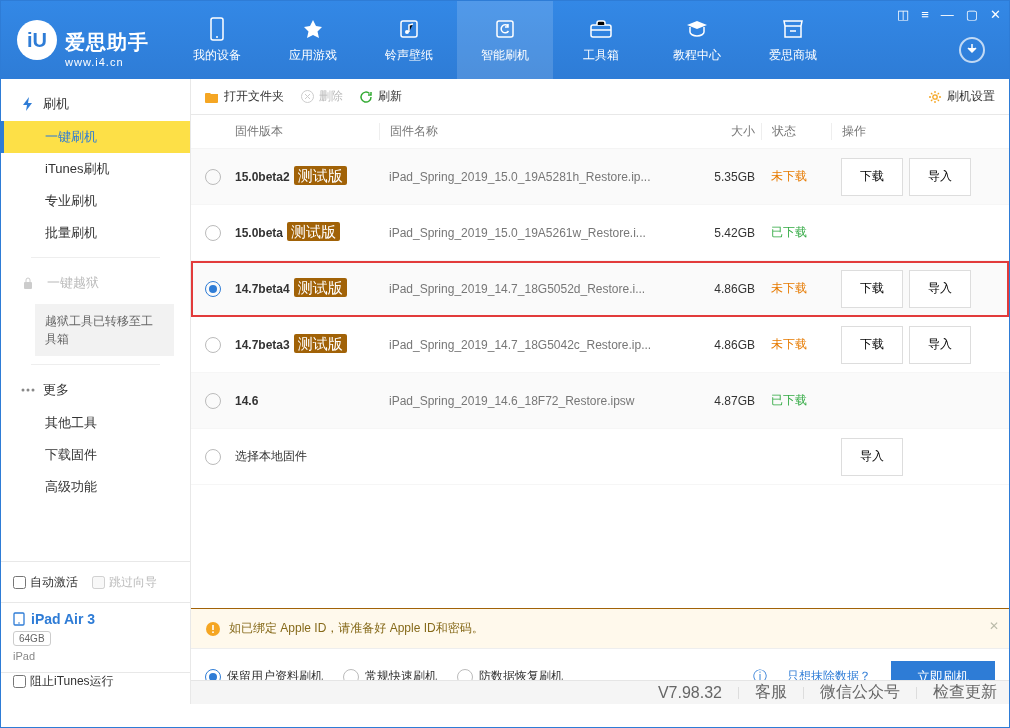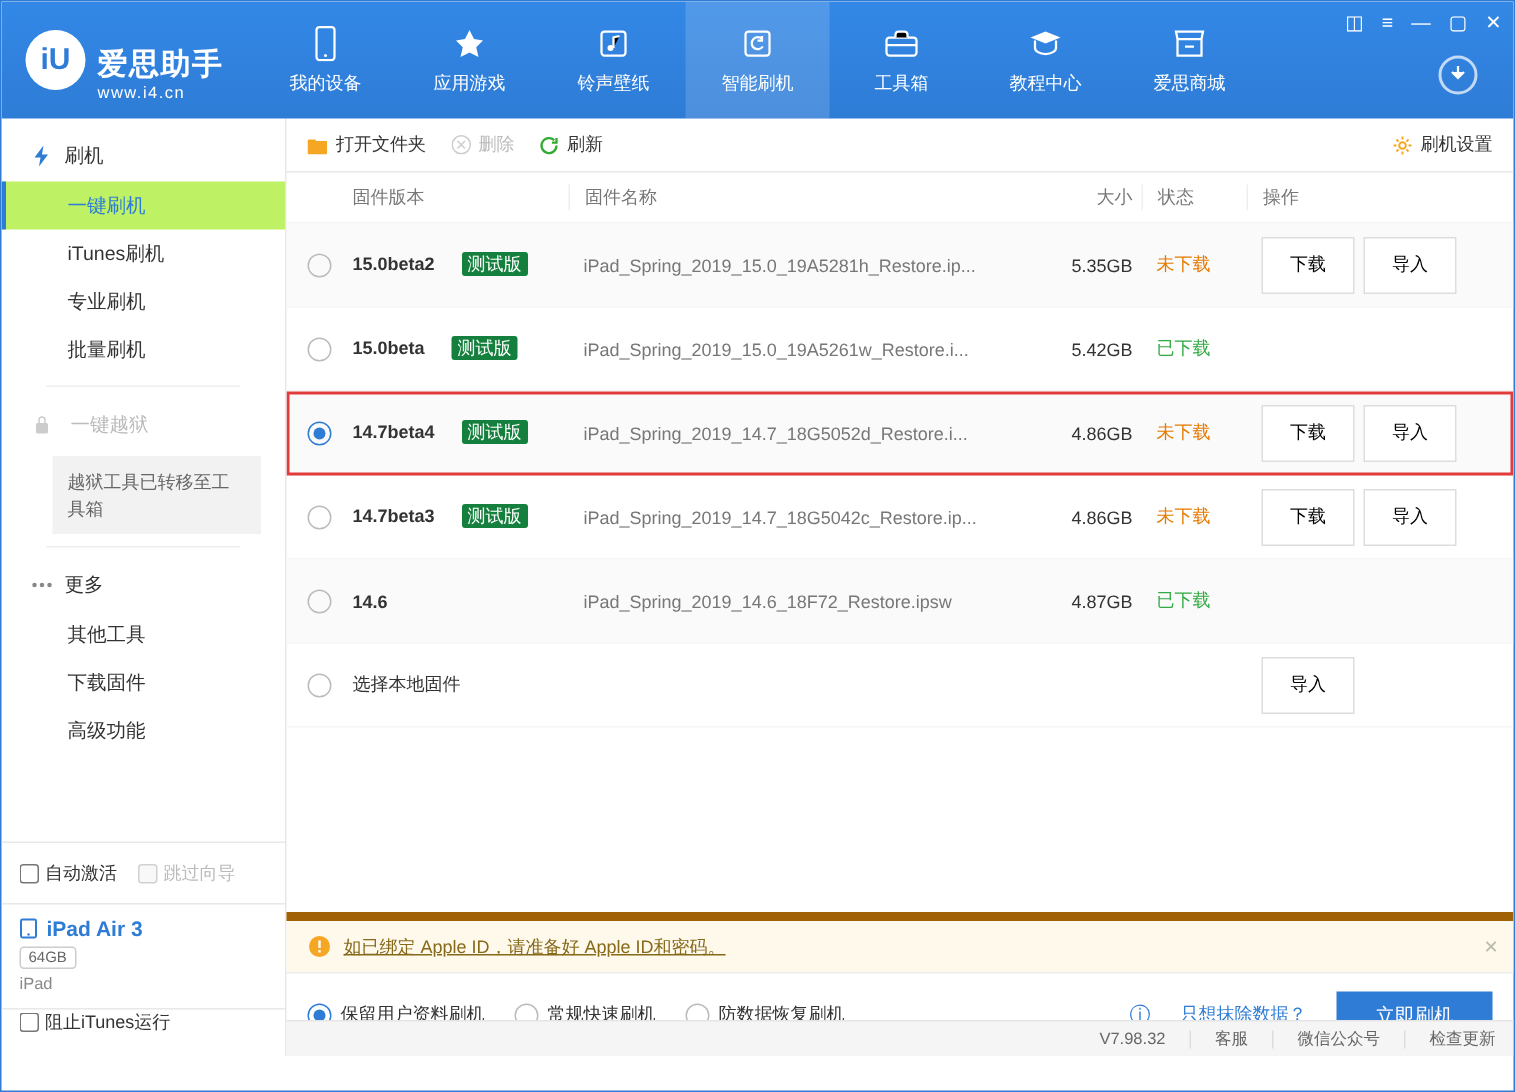--- a/index.html
+++ b/index.html
@@ -25,21 +25,21 @@
     
     .main { display: flex; height: 625px; }
 
     
     .sidebar { width: 190px; border-right: 1px solid #e8e8e8; display: flex; flex-direction: column; }
     .device-status { height: 36px; display: flex; align-items: center; justify-content: center; gap: 6px; border-bottom: 1px solid #e8e8e8; font-size: 12px; }
     .device-status .b { font-weight: bold; }
     .side-group { padding: 8px 0; }
     .side-head, .side-item { display: flex; align-items: center; gap: 8px; height: 34px; padding-left: 20px; cursor: pointer; font-size: 13px; }
     .side-sub { padding-left: 44px; height: 32px; display: flex; align-items: center; cursor: pointer; font-size: 13px; }
-    .side-sub.active { background: #bef264; color: #2e7cd6; border-left: 3px solid #2e7cd6; padding-left: 41px; }
+    .side-sub.active { background: #fde047; color: #2e7cd6; border-left: 3px solid #2e7cd6; padding-left: 41px; }
     .side-head.disabled { color: #bbb; cursor: default; gap: 12px; }
     .side-box { margin: 4px 16px 8px 34px; background: #f2f2f2; padding: 8px 10px; color: #666; font-size: 12px; line-height: 1.5; }
     .side-head .icon { width: 14px; height: 14px; display: flex; align-items: center; justify-content: center; }
     .side-sep { margin: 8px 30px; height: 1px; background: #eee; }
     .side-fill { flex: 1; }
     .side-bottom { border-top: 1px solid #e8e8e8; }
     .side-chk-row { display: flex; gap: 14px; align-items: center; height: 40px; padding: 0 12px; }
     .chk { display: flex; align-items: center; gap: 4px; cursor: pointer; }
     .chk input { cursor: pointer; }
     .chk.disabled { color: #bbb; }
@@ -67,37 +67,37 @@
     .col-ops { width: 164px; border-left: 1px solid #eee; padding-left: 10px; }
     .thead .col-name, .thead .col-status, .thead .col-ops { border-left: 1px solid #eee; }
 
     .trow { display: flex; align-items: center; height: 56px; padding: 0 14px; border-bottom: 1px solid #f6f6f6; }
     .trow:nth-child(odd) { background: #fafafa; }
     .trow .col-name, .trow .col-status, .trow .col-ops { border-left: 0; }
     .radio { width: 16px; height: 16px; border: 1px solid #bbb; border-radius: 50%; position: relative; cursor: pointer; }
     .radio.checked { border-color: #2e7cd6; }
     .radio.checked::after { content: ""; position: absolute; left: 3px; top: 3px; width: 8px; height: 8px; background: #2e7cd6; border-radius: 50%; }
     .ver { font-weight: bold; color: #333; }
-    .tag { font-size: 12px; color: #fff; background: #15803d; border-radius: 2px; padding: 1px 4px; margin-left: 18px; }
+    .tag { font-size: 15px; color: #fff; background: #a16207; border-radius: 2px; padding: 1px 4px; margin-left: 4px; }
     .fname { color: #777; }
     .st-notdown { color: #e67a00; }
     .st-down { color: #33aa44; }
     .btn-sm { display: inline-flex; align-items: center; justify-content: center; min-width: 62px; height: 38px; border: 1px solid #ddd; background: #fff; cursor: pointer; font-size: 12px; margin-right: 6px; }
     .selected-row { outline: 2px solid #e23b3b; outline-offset: -2px; }
 
-    .notice { margin: 0; background: #fff9ec; border-top: 6px solid #a16207; height: 40px; display: flex; align-items: center; padding: 0 14px; gap: 8px; color: #866a1a; position: relative; text-decoration: underline; }
+    .notice { margin: 0; background: #fff9ec; border-top: 1px solid #a16207; height: 40px; display: flex; align-items: center; padding: 0 14px; gap: 8px; color: #866a1a; position: relative; }
     .notice .close { position: absolute; right: 10px; top: 10px; color: #bba; cursor: pointer; }
     .action-row { height: 56px; border-top: 1px solid #eee; display: flex; align-items: center; padding: 0 14px; gap: 20px; }
     .radio-inline { display: flex; align-items: center; gap: 6px; cursor: pointer; }
     .link { color: #2e7cd6; cursor: pointer; }
     .btn-primary { background: #2e7cd6; color: #fff; border: none; height: 32px; padding: 0 26px; font-size: 13px; cursor: pointer; }
     .action-row .spacer { flex: 1; }
     .info-icon { color: #2e7cd6; font-size: 14px; }
 
-    .statusbar { position: absolute; bottom: 0; left: 0; right: 0; height: 24px; background: #f5f5f5; border-top: 1px solid #e5e5e5; display: flex; align-items: center; justify-content: flex-end; padding: 0 12px; gap: 16px; font-size: 11px; color: #666; }
+    .statusbar { position: absolute; bottom: 0; left: 0; right: 0; height: 24px; background: #f5f5f5; border-top: 1px solid #e5e5e5; display: flex; align-items: center; justify-content: flex-end; padding: 0 12px; gap: 16px; font-size: 16px; color: #666; }
     .statusbar .sep { width: 1px; height: 12px; background: #ddd; }
 
     svg { display: block; }
   </style>
 </head>
 <body>
 
 <div class="header">
   <div class="logo-wrap">
     <div class="logo-circle">

